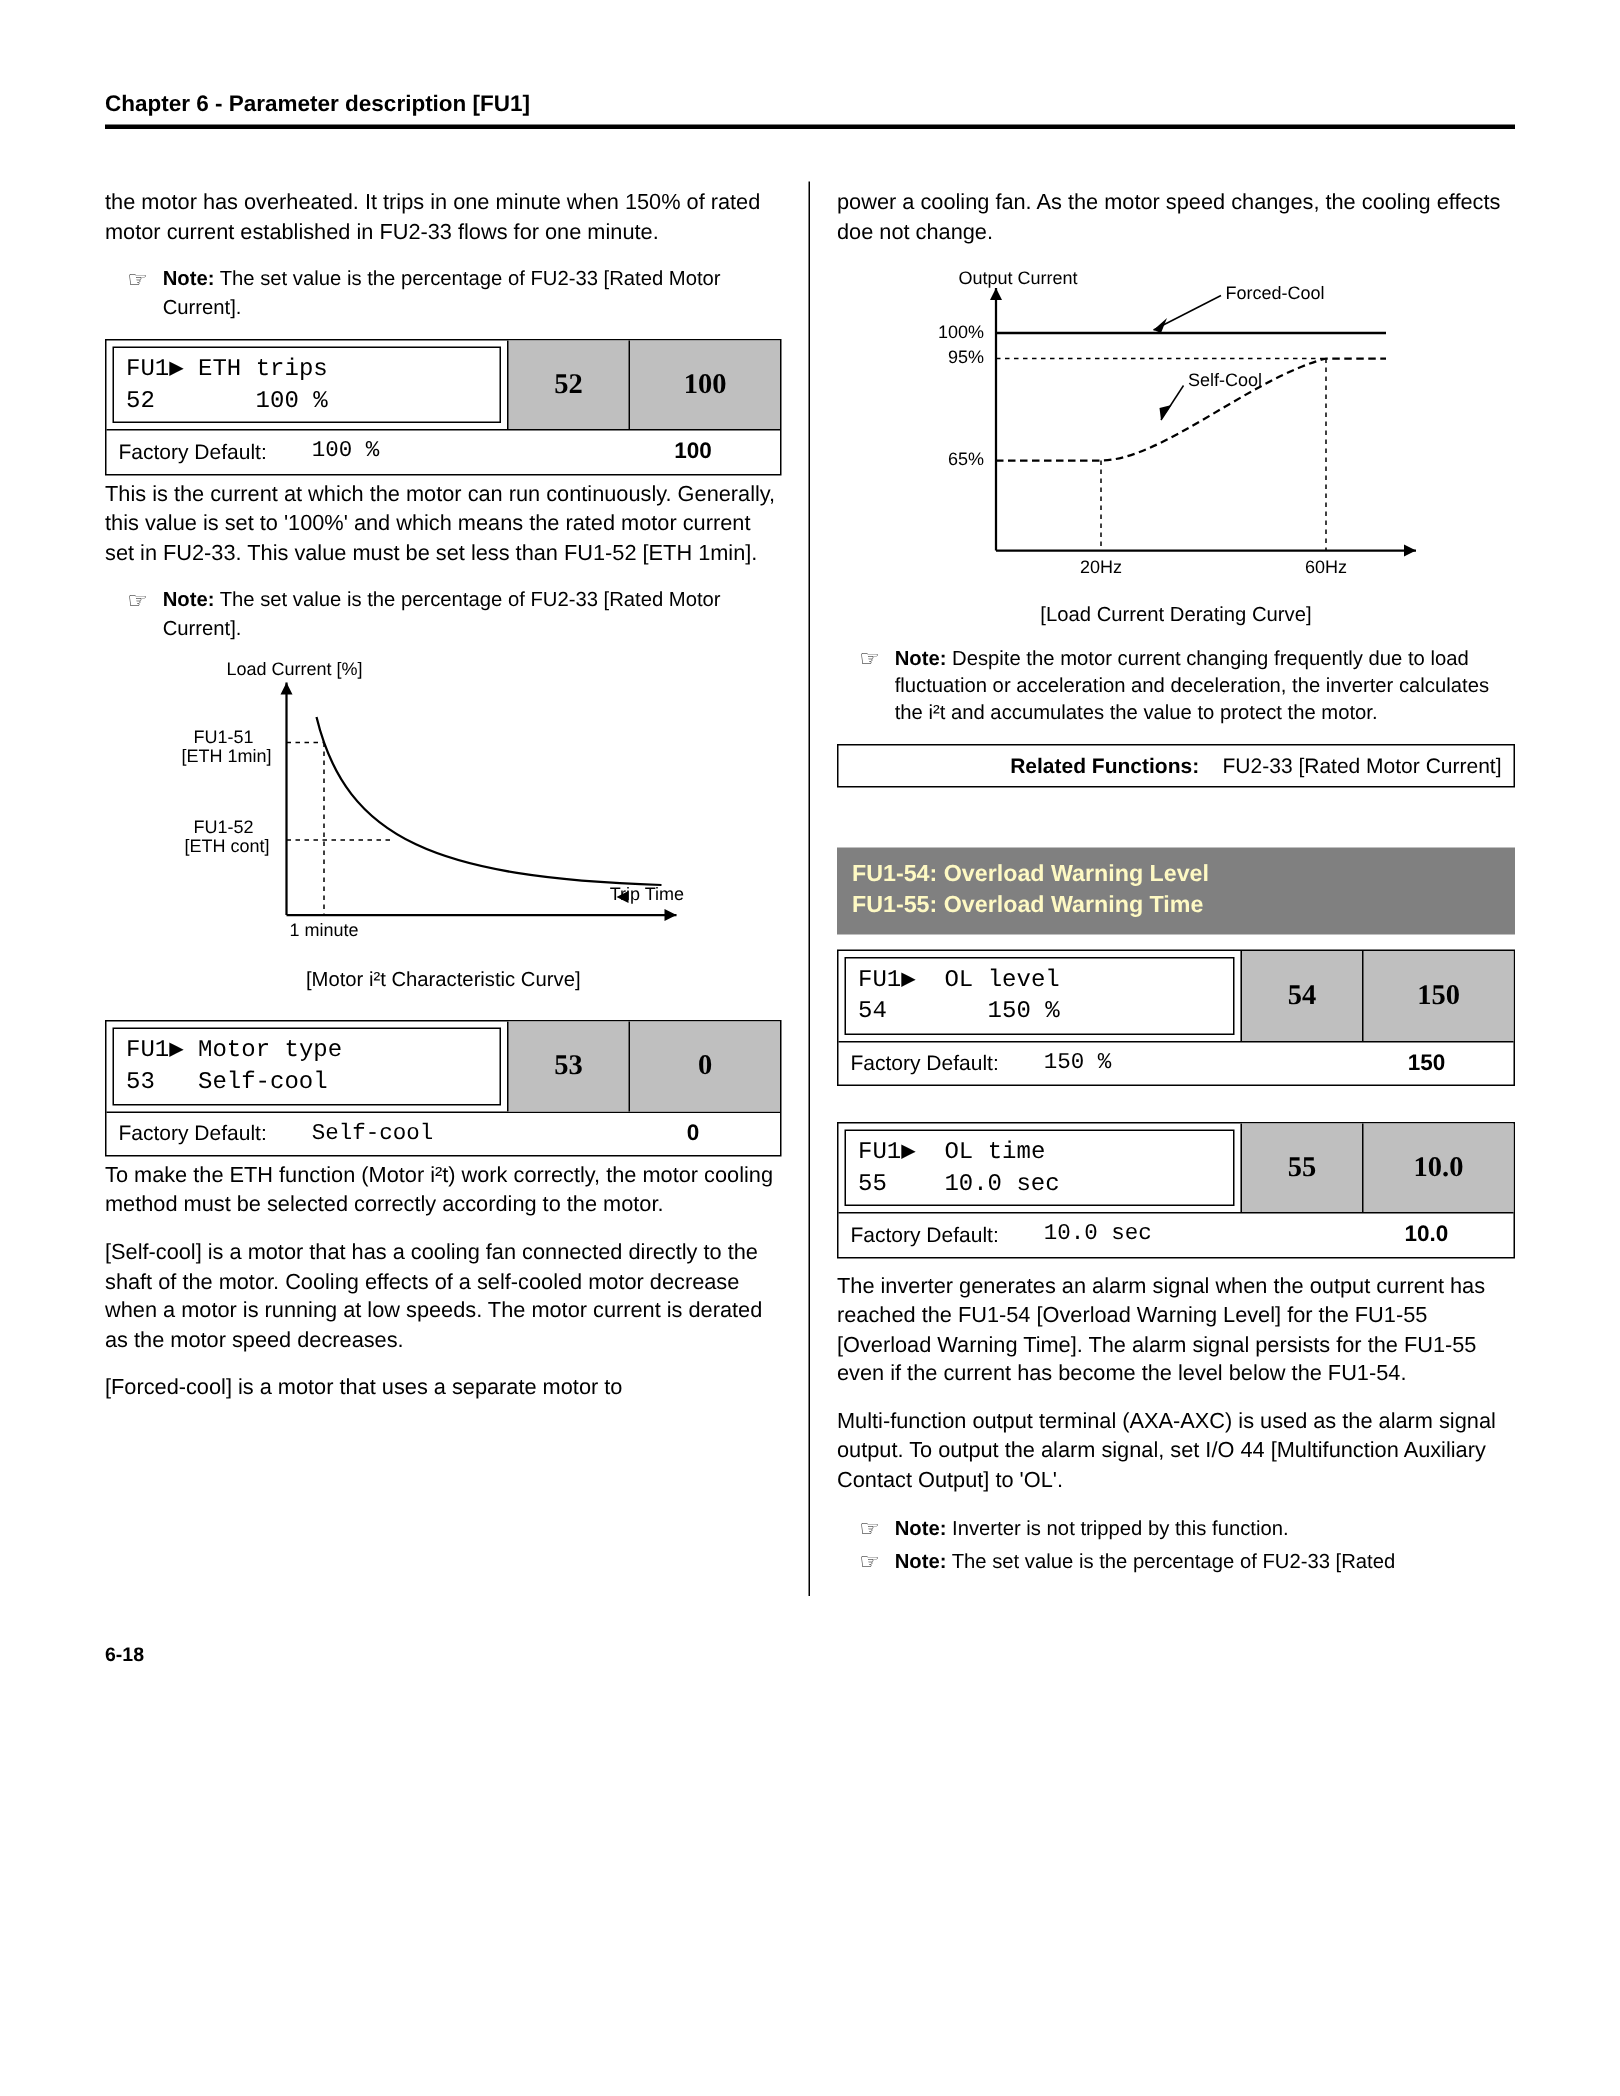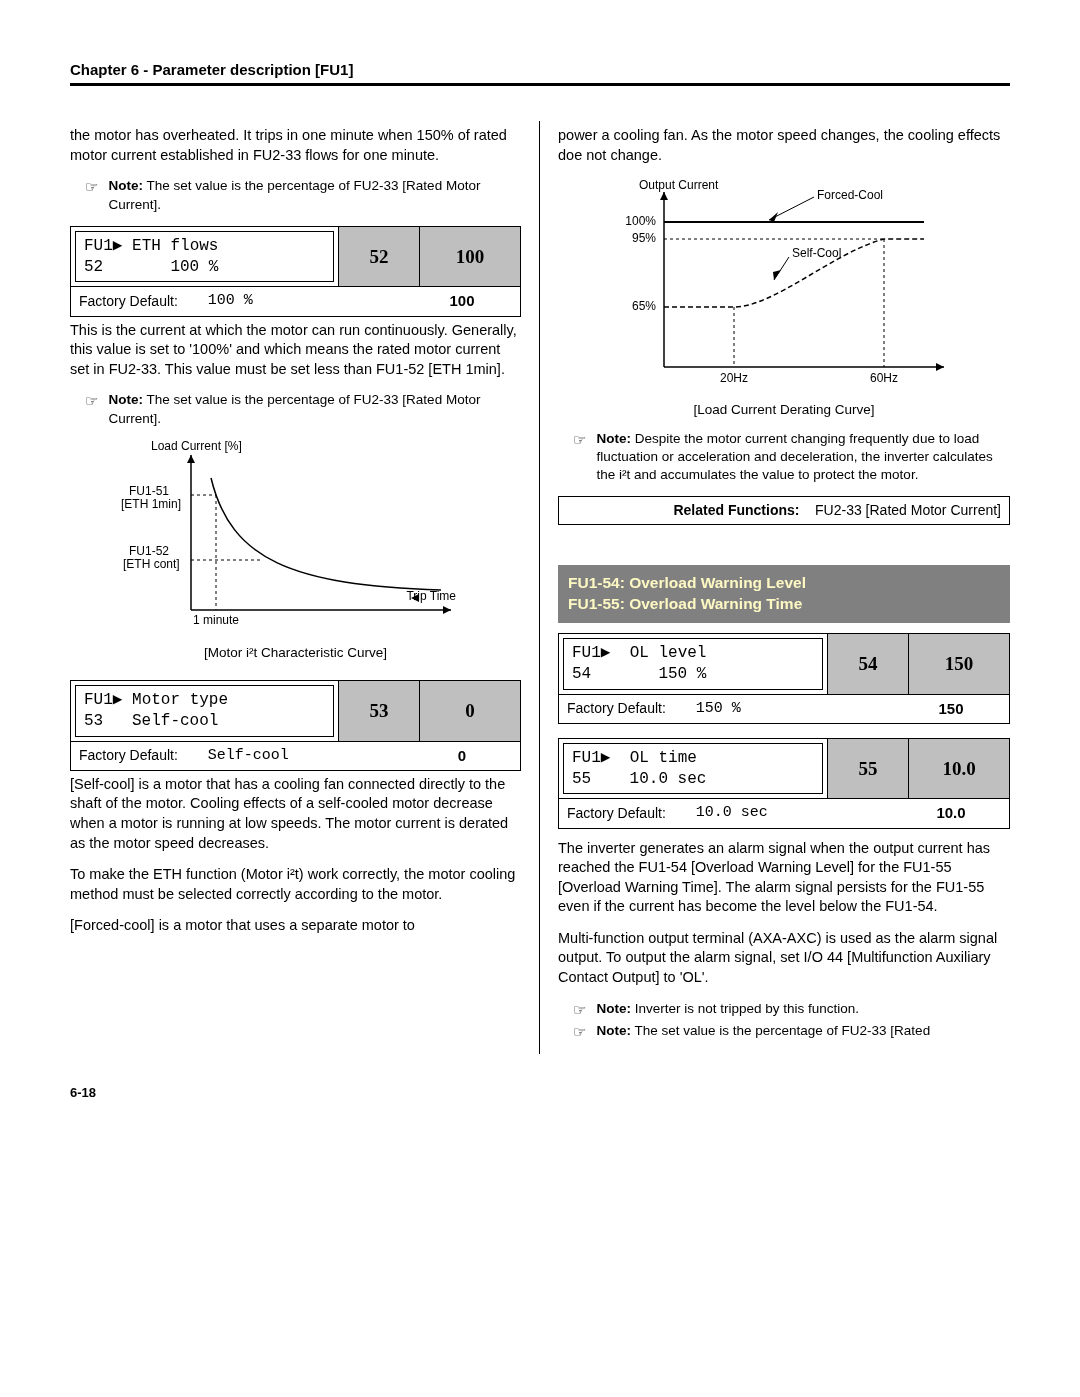--- a/index.html
+++ b/index.html
@@ -115,21 +115,21 @@
 
     <p>the motor has overheated. It trips in one minute when 150% of rated motor current established in FU2-33 flows for one minute.</p>
 
     <div class="note">
       <span class="hand">☞</span>
       <span><b>Note:</b> <span>The set value is the percentage of FU2-33 [Rated Motor Current].</span></span>
     </div>
 
     <div class="param-box">
       <div class="param-row">
-        <div class="lcd"><span>FU1▶ ETH flows</span>
+        <div class="lcd"><span>FU1▶ ETH trips</span>
 <span>52       100 %</span></div>
         <div class="cell-id">52</div>
         <div class="cell-val">100</div>
       </div>
       <div class="default-row">
         <span class="lbl">Factory Default:</span>
         <span class="dval">100 %</span>
         <span class="bold">100</span>
       </div>
     </div>
@@ -174,22 +174,22 @@
         <div class="cell-id">53</div>
         <div class="cell-val">0</div>
       </div>
       <div class="default-row">
         <span class="lbl">Factory Default:</span>
         <span class="dval">Self-cool</span>
         <span class="bold">0</span>
       </div>
     </div>
 
+    <p>To make the ETH function (Motor i²t) work correctly, the motor cooling method must be selected correctly according to the motor.</p>
     <p>[Self-cool] is a motor that has a cooling fan connected directly to the shaft of the motor. Cooling effects of a self-cooled motor decrease when a motor is running at low speeds. The motor current is derated as the motor speed decreases.</p>
-    <p>To make the ETH function (Motor i²t) work correctly, the motor cooling method must be selected correctly according to the motor.</p>
     <p>[Forced-cool] is a motor that uses a separate motor to</p>
   </div>
 
   <div class="col col-right">
 
     <p>power a cooling fan. As the motor speed changes, the cooling effects doe not change.</p>
 
     <div class="chart-wrap">
       <svg width="380" height="220">
         <line x1="70" y1="190" x2="350" y2="190" stroke="#000" stroke-width="1.5"></line>
@@ -243,21 +243,21 @@
         <div class="cell-id">54</div>
         <div class="cell-val">150</div>
       </div>
       <div class="default-row">
         <span class="lbl">Factory Default:</span>
         <span class="dval">150 %</span>
         <span class="bold">150</span>
       </div>
     </div>
 
-    <div class="param-box" style="margin-top:14px;">
+    <div class="param-box" style="margin-top:24px;">
       <div class="param-row">
         <div class="lcd"><span>FU1▶  OL time</span>
 <span>55    10.0 sec</span></div>
         <div class="cell-id">55</div>
         <div class="cell-val">10.0</div>
       </div>
       <div class="default-row">
         <span class="lbl">Factory Default:</span>
         <span class="dval">10.0 sec</span>
         <span class="bold">10.0</span>

